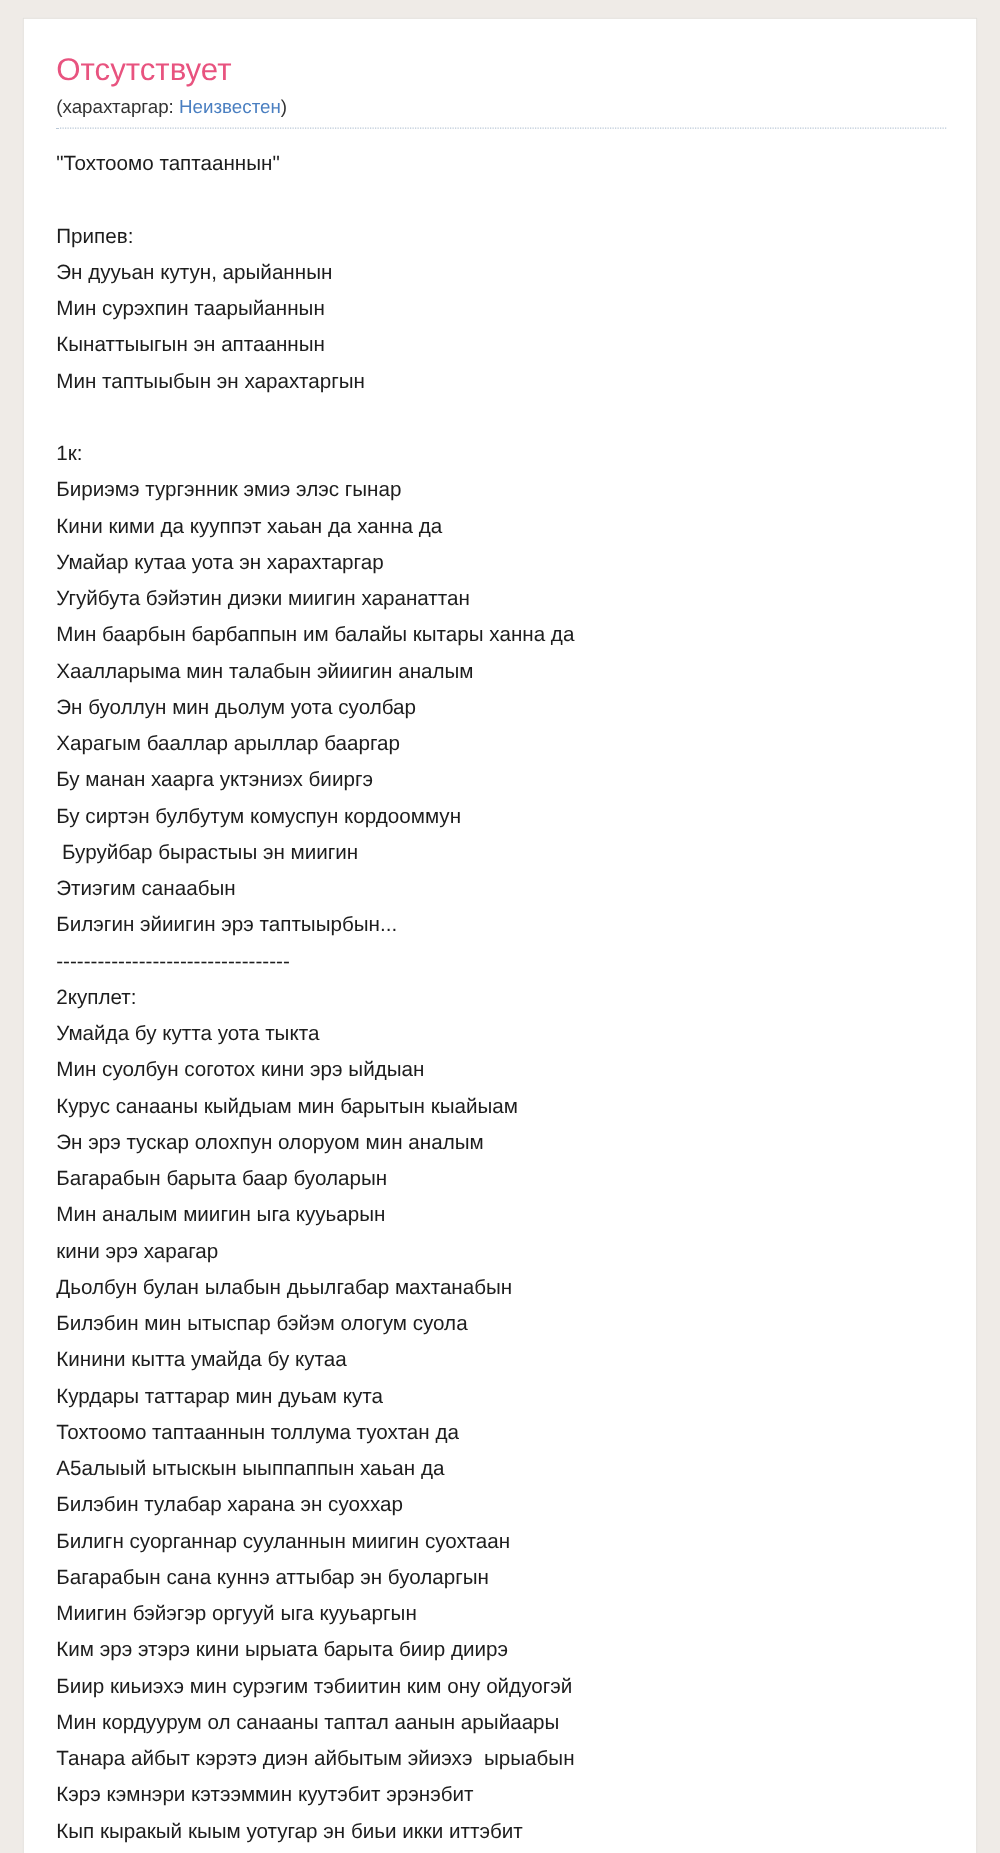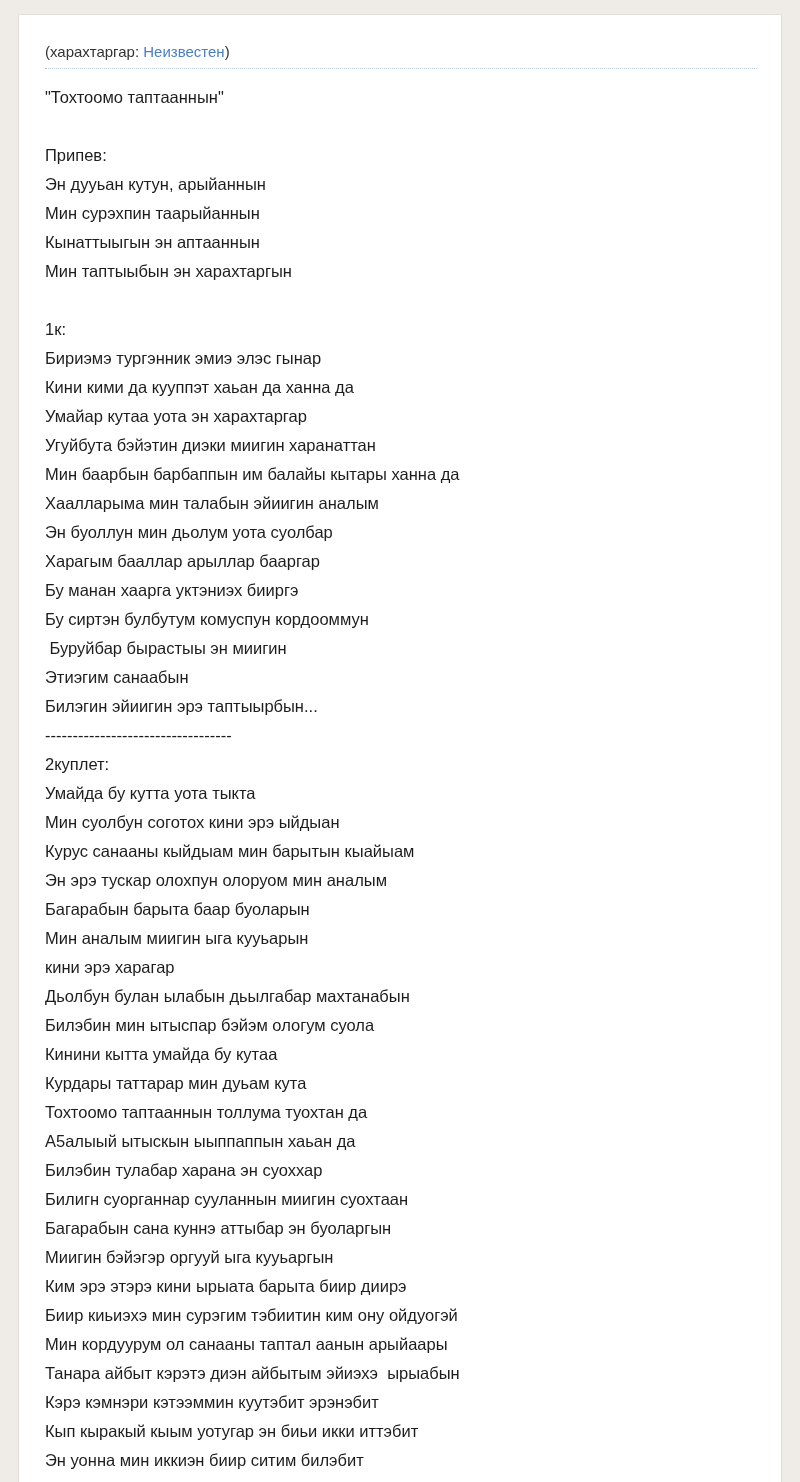--- a/index.html
+++ b/index.html
@@ -63,20 +63,21 @@
     display: block;
     min-height: 29px;
   }
 </style>
 </head>
 <body>
 
 <div class="page">
   <div class="sheet">
 
+    <h1 class="song-title">Отсутствует</h1>
 
     <div class="artist-line">
       <span>(харахтаргар:</span>
       <a class="artist-link" href="#">Неизвестен</a><span>)</span>
     </div>
 
     <div class="lyrics"><span class="line">"Тохтоомо таптааннын"</span><span class="line blank"></span><span class="line">Припев:</span><span class="line">Эн дууьан кутун, арыйаннын</span><span class="line">Мин сурэхпин таарыйаннын</span><span class="line">Кынаттыыгын эн аптааннын</span><span class="line">Мин таптыыбын эн харахтаргын</span><span class="line blank"></span><span class="line">1к:</span><span class="line">Бириэмэ тургэнник эмиэ элэс гынар</span><span class="line">Кини кими да кууппэт хаьан да ханна да</span><span class="line">Умайар кутаа уота эн харахтаргар</span><span class="line">Угуйбута бэйэтин диэки миигин харанаттан</span><span class="line">Мин баарбын барбаппын им балайы кытары ханна да</span><span class="line">Хаалларыма мин талабын эйиигин аналым</span><span class="line">Эн буоллун мин дьолум уота суолбар</span><span class="line">Харагым бааллар арыллар бааргар</span><span class="line">Бу манан хаарга уктэниэх бииргэ</span><span class="line">Бу сиртэн булбутум комуспун кордооммун</span><span class="line"> Буруйбар бырастыы эн миигин</span><span class="line">Этиэгим санаабын</span><span class="line">Билэгин эйиигин эрэ таптыырбын...</span><span class="line">----------------------------------</span><span class="line">2куплет:</span><span class="line">Умайда бу кутта уота тыкта</span><span class="line">Мин суолбун соготох кини эрэ ыйдыан</span><span class="line">Курус санааны кыйдыам мин барытын кыайыам</span><span class="line">Эн эрэ тускар олохпун олоруом мин аналым</span><span class="line">Багарабын барыта баар буоларын</span><span class="line">Мин аналым миигин ыга кууьарын</span><span class="line">кини эрэ харагар</span><span class="line">Дьолбун булан ылабын дьылгабар махтанабын</span><span class="line">Билэбин мин ытыспар бэйэм ологум суола</span><span class="line">Кинини кытта умайда бу кутаа</span><span class="line">Курдары таттарар мин дуьам кута</span><span class="line">Тохтоомо таптааннын толлума туохтан да</span><span class="line">А5алыый ытыскын ыыппаппын хаьан да</span><span class="line">Билэбин тулабар харана эн суоххар</span><span class="line">Билигн суорганнар сууланнын миигин суохтаан</span><span class="line">Багарабын сана куннэ аттыбар эн буоларгын</span><span class="line">Миигин бэйэгэр оргууй ыга кууьаргын</span><span class="line">Ким эрэ этэрэ кини ырыата барыта биир диирэ</span><span class="line">Биир киьиэхэ мин сурэгим тэбиитин ким ону ойдуогэй</span><span class="line">Мин кордуурум ол санааны таптал аанын арыйаары</span><span class="line">Танара айбыт кэрэтэ диэн айбытым эйиэхэ  ырыабын</span><span class="line">Кэрэ кэмнэри кэтээммин куутэбит эрэнэбит</span><span class="line">Кып кыракый кыым уотугар эн биьи икки иттэбит</span><span class="line">Эн уонна мин иккиэн биир ситим билэбит</span></div>
 
   </div>
 </div>

